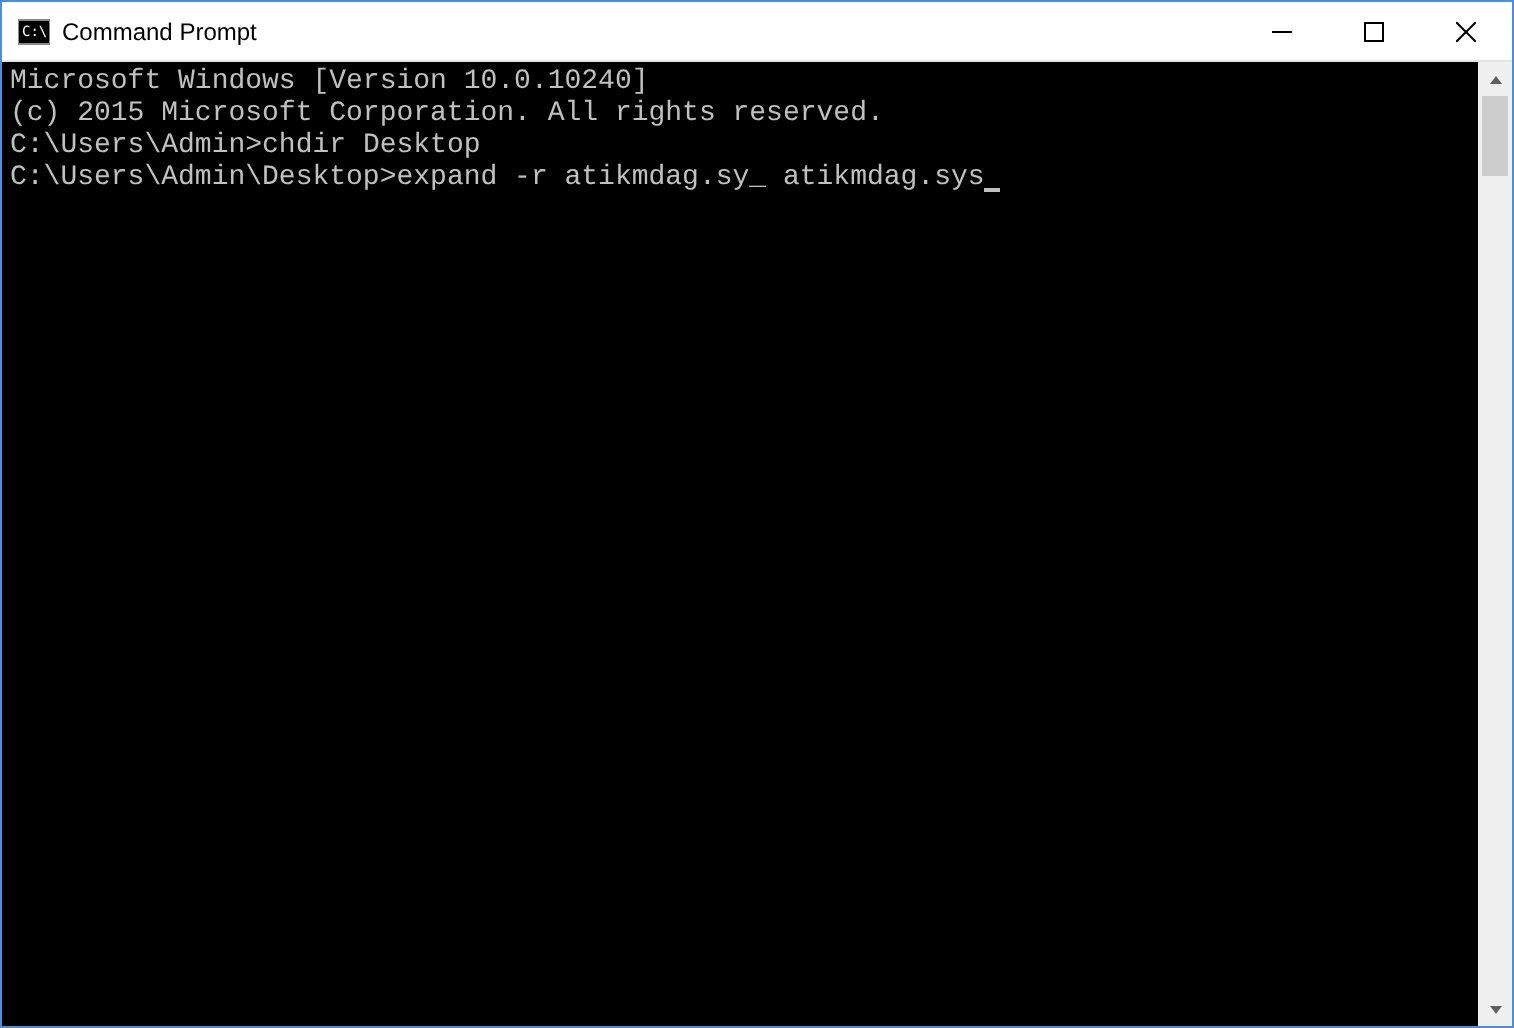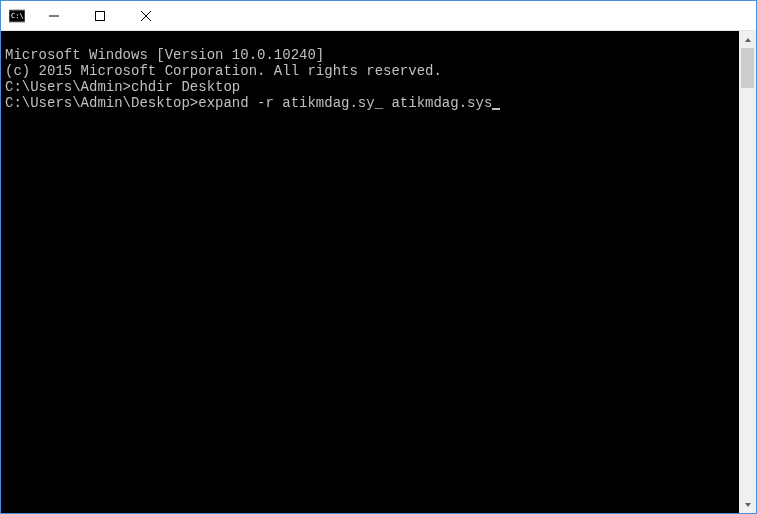--- a/index.html
+++ b/index.html
@@ -61,21 +61,21 @@
       background: #000;
       position: relative;
     }
     .terminal {
       flex: 1;
       background: #000;
       color: #c0c0c0;
       font-family: 'Consolas', 'Courier New', monospace;
       font-size: 14px;
       line-height: 16px;
-      padding: 16px 4px;
+      padding: 2px 4px;
       white-space: pre;
       overflow: hidden;
     }
     .scrollbar {
       width: 17px;
       background: #f0f0f0;
       position: relative;
       display: flex;
       flex-direction: column;
     }
@@ -116,20 +116,21 @@
 <body>
 
 <div class="window">
   <div class="titlebar">
     <span class="titlebar-icon">
       <svg viewBox="0 0 16 16">
         <rect x="0" y="2" width="16" height="12" fill="#000" stroke="#888" stroke-width="1"></rect>
         <text x="2" y="10" font-size="7" fill="#fff" font-family="monospace">C:\</text>
       </svg>
     </span>
+    <span class="titlebar-title">Command Prompt</span>
     <div class="titlebar-controls">
       <button class="titlebar-btn">
         <svg viewBox="0 0 10 10">
             <line x1="0" y1="5" x2="10" y2="5" stroke="#000" stroke-width="1"></line>
           </svg>
       </button>
       <button class="titlebar-btn">
         <svg viewBox="0 0 10 10">
             <rect x="0.5" y="0.5" width="9" height="9" fill="none" stroke="#000" stroke-width="1"></rect>
           </svg>

